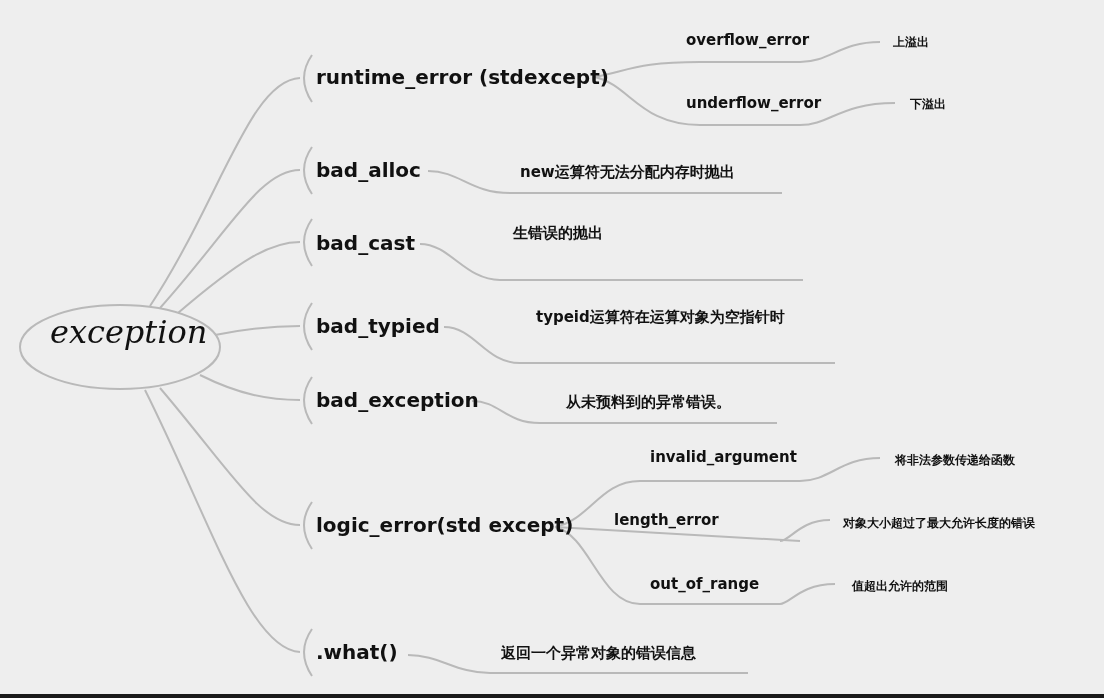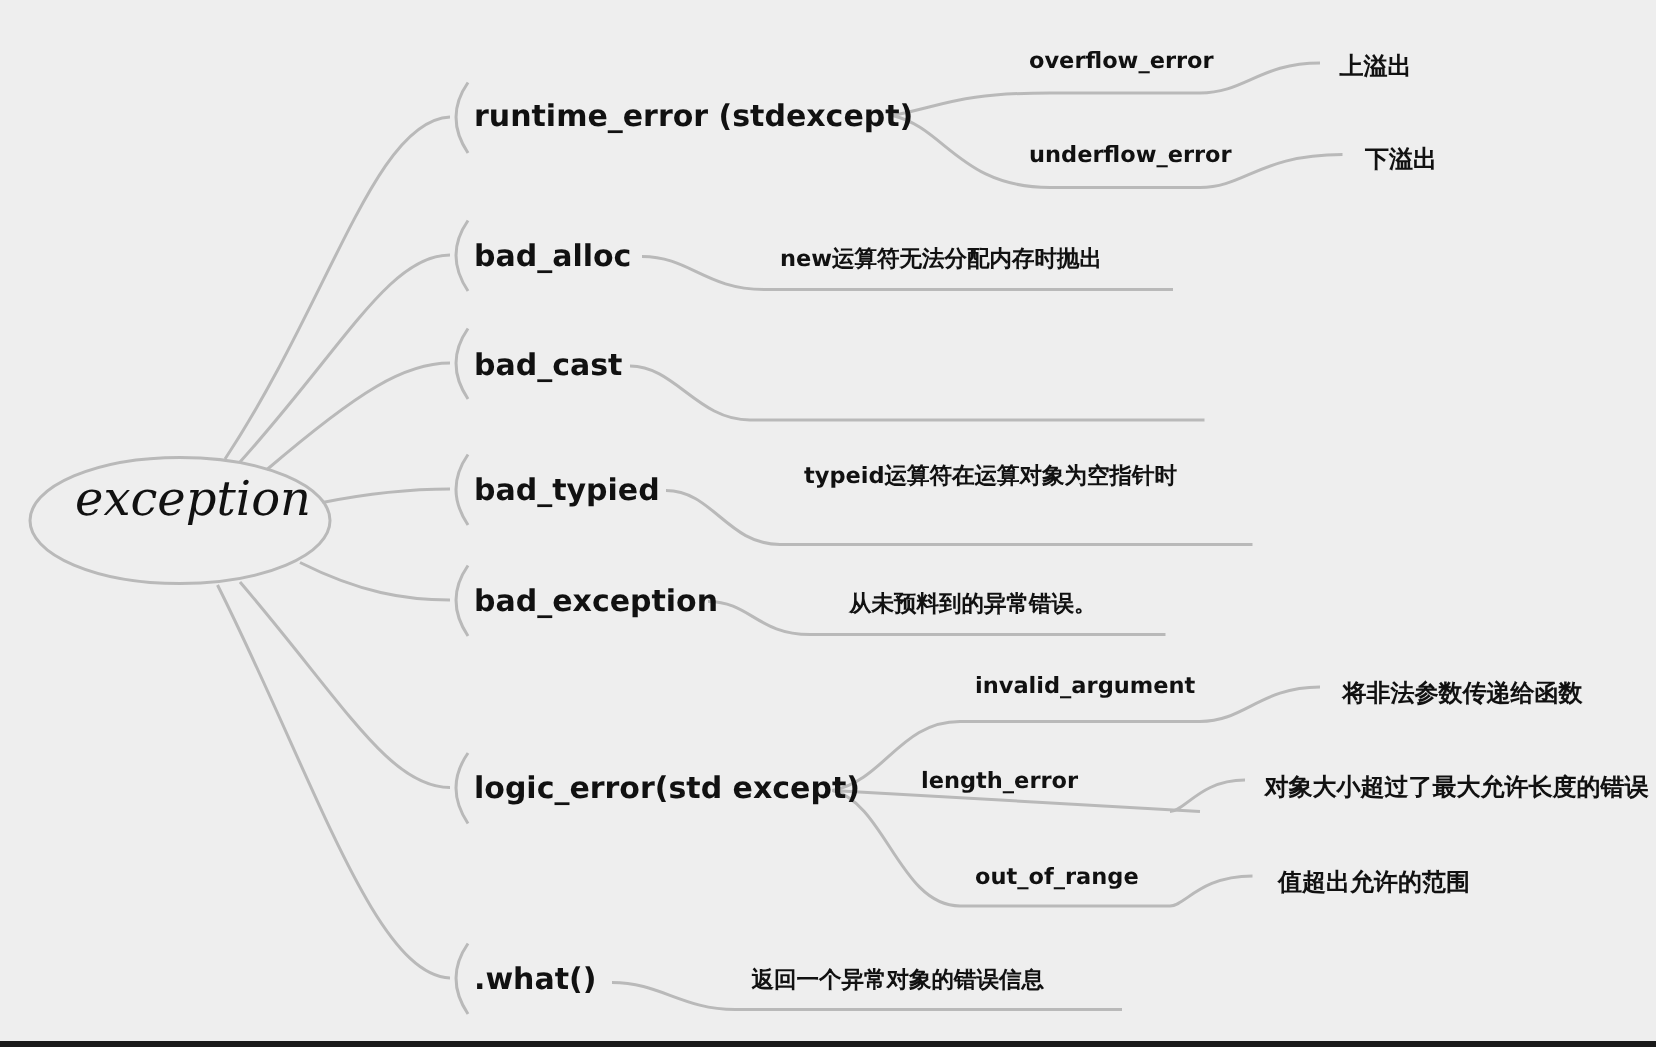--- a/index.html
+++ b/index.html
@@ -10,21 +10,21 @@
     color:#111;
   }
   .bottom-bar { position:absolute; left:0; top:694px; width:1104px; height:4px; background:#1a1a1a; }
   svg.links { position:absolute; left:0; top:0; width:1104px; height:698px; }
   svg.links path, svg.links ellipse { fill:none; stroke:#b9b9b9; stroke-width:2; }
   .node { position:absolute; white-space:nowrap;font-weight:bold; }
   .root-label { position:absolute; left:50px; top:313px; font-size:32px; font-family:"DejaVu Serif", serif; font-style:italic; }
   .l1 { font-size:20px; font-family:"DejaVu Sans", sans-serif; }
   .l2 { font-size:15px; }
   .desc { font-size:15px; line-height:26px; }
-  .desc-sm { font-size:16px;text-align:right; }
+  .desc-sm { font-size:12px;text-align:right; }
 </style>
 </head>
 <body>
 
 <svg class="links" viewBox="0 0 1104 698">
   <ellipse cx="120" cy="347" rx="100" ry="42"></ellipse>
 
   <path d="M150 306 C 220 200, 250 80, 300 78"></path>
   <path d="M160 308 C 230 230, 260 170, 300 170"></path>
   <path d="M178 313 C 240 260, 270 242, 300 242"></path>
@@ -66,20 +66,21 @@
 <div class="node l2" style="left:686px;top:31px">overflow_error</div>
 <div class="node desc-sm" style="left:893px;top:34px">上溢出</div>
 <div class="node l2" style="left:686px;top:94px">underflow_error</div>
 <div class="node desc-sm" style="left:910px;top:96px">下溢出</div>
 
 <div class="node l1" style="left:316px;top:158px">bad_alloc</div>
 <div class="node desc" style="left:520px;top:159px">new运算符无法分配内存时抛出</div>
 
 <div class="node l1" style="left:316px;top:231px">bad_cast</div>
 <div class="node desc" style="left:513px;top:220px">
+  <div>生错误的抛出</div>
 </div>
 
 <div class="node l1" style="left:316px;top:314px">bad_typied</div>
 <div class="node desc" style="left:536px;top:304px">
   <div>typeid运算符在运算对象为空指针时</div>
 </div>
 
 <div class="node l1" style="left:316px;top:388px">bad_exception</div>
 <div class="node desc" style="left:566px;top:389px">从未预料到的异常错误。</div>
 

